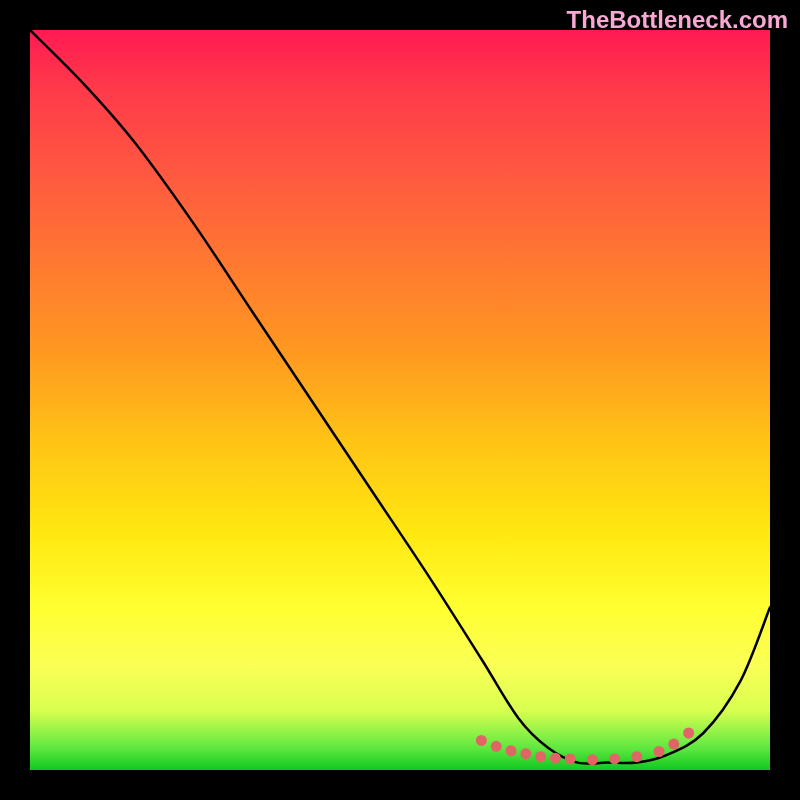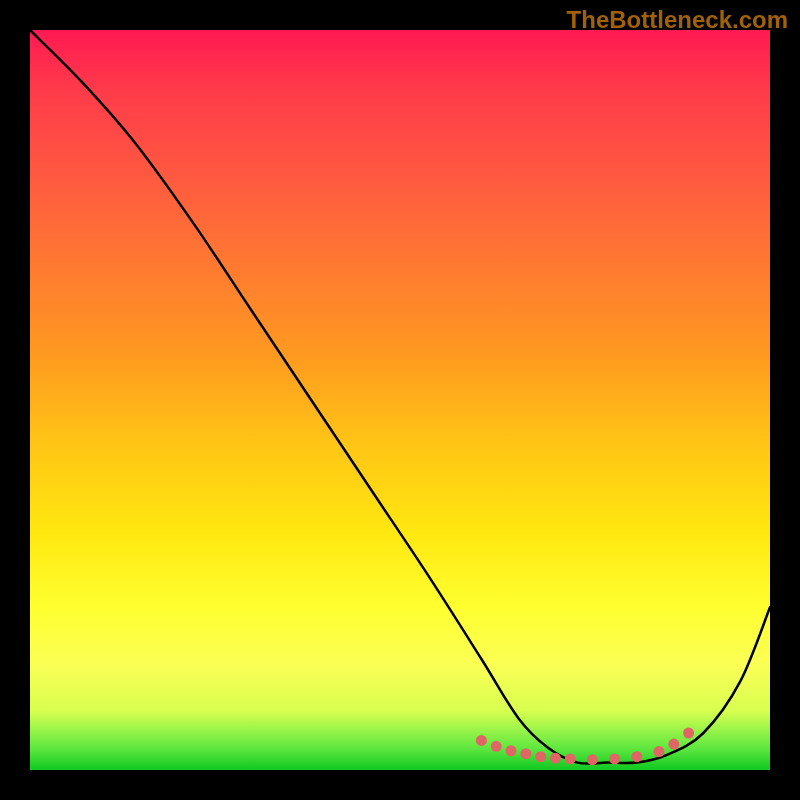--- a/index.html
+++ b/index.html
@@ -39,21 +39,21 @@
       #faff55 86%,
       #d8ff50 92%,
       #60e840 97%,
       #10c820 100%
     );
   }
   .watermark {
     position: absolute;
     top: 6px;
     right: 12px;
-    color: #a16207;
+    color: #f9a8d4;
     font-size: 24px;
     font-weight: 600;
     letter-spacing: 0px;
     white-space: nowrap;
   }
   svg.curve {
     position: absolute;
     left: 0;
     top: 0;
     width: 740px;

